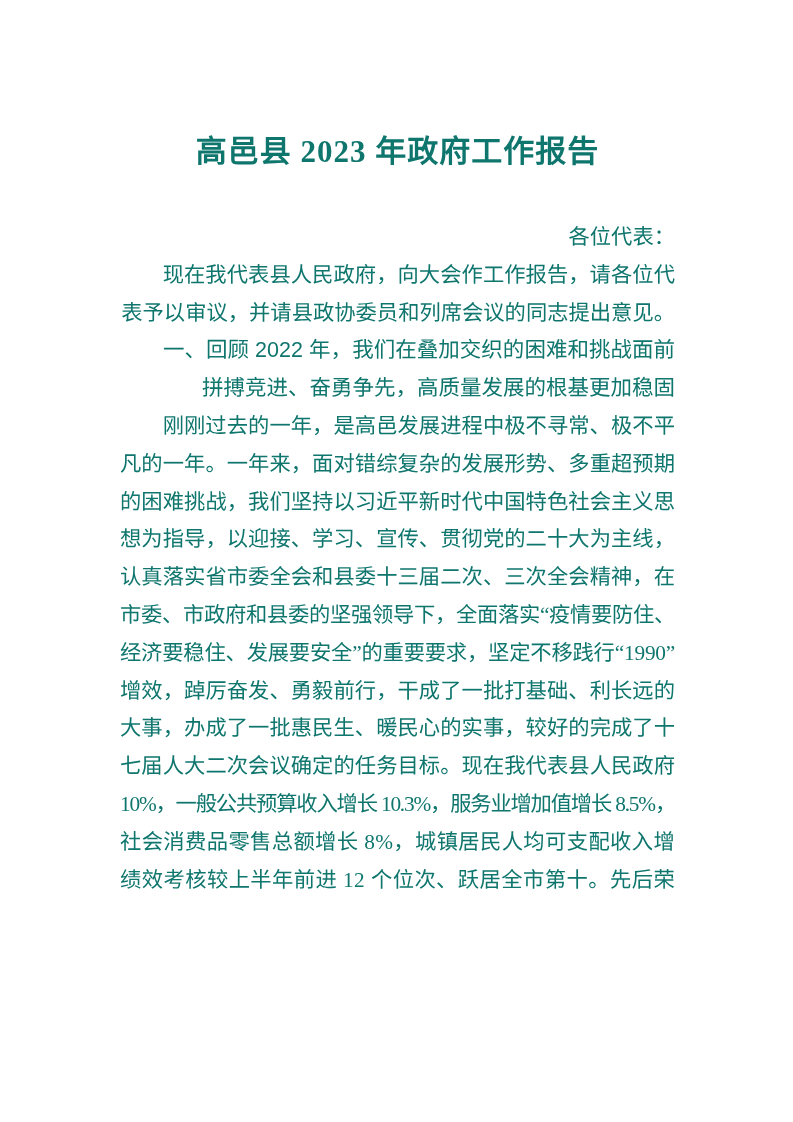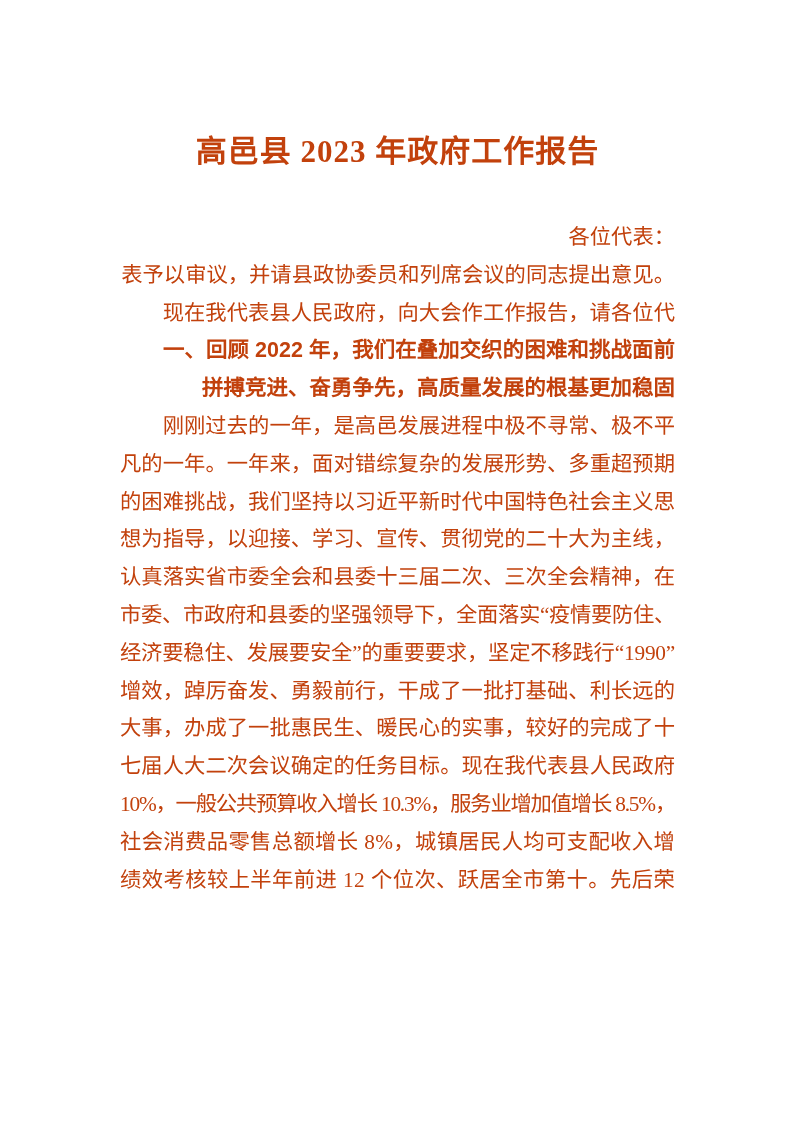--- a/index.html
+++ b/index.html
@@ -6,21 +6,21 @@
     margin: 0;
     padding: 0;
     background: #ffffff;
   }
   .page {
     position: relative;
     width: 793px;
     height: 1122px;
     background: #ffffff;
     overflow: hidden;
-    color: #c2410c;
+    color: #0f766e;
   }
   .doc {
     position: absolute;
     left: 120px;
     top: 0;
     width: 555px;
   }
   .title {
     margin: 131px 0 0 0;
     font-family: "Liberation Serif", "DejaVu Serif", serif;
@@ -41,38 +41,38 @@
     line-height: 37.8px;
     height: 37.8px;
     white-space: nowrap;
     text-align: right;
   }
   p.indent {
     text-indent: 2em;
   }
   p.heading {
     font-family: "Liberation Sans", "DejaVu Sans", sans-serif;
-    font-weight: 700;
+    font-weight: 400;
     font-size: 21.5px;
   }
 </style>
 </head>
 <body>
 
 <div class="page">
   <div class="doc">
 
     <h1 class="title"><span>高邑县 2023 年政府工作报告</span></h1>
 
     <div class="body-text">
 
       <p class="line"><span>各位代表：</span></p>
 
+      <p class="line indent just"><span style="letter-spacing: 0.05px;">现在我代表县人民政府，向大会作工作报告，请各位代</span></p>
       <p class="line"><span>表予以审议，并请县政协委员和列席会议的同志提出意见。</span></p>
-      <p class="line indent just"><span style="letter-spacing: 0.05px;">现在我代表县人民政府，向大会作工作报告，请各位代</span></p>
 
       <p class="line heading indent just"><span style="letter-spacing: 0.03px;">一、回顾 2022 年，我们在叠加交织的困难和挑战面前</span></p>
       <p class="line heading"><span>拼搏竞进、奋勇争先，高质量发展的根基更加稳固</span></p>
 
       <p class="line indent just"><span style="letter-spacing: 0.05px;">刚刚过去的一年，是高邑发展进程中极不寻常、极不平</span></p>
       <p class="line just"><span style="letter-spacing: 0.05px;">凡的一年。一年来，面对错综复杂的发展形势、多重超预期</span></p>
       <p class="line just"><span style="letter-spacing: 0.05px;">的困难挑战，我们坚持以习近平新时代中国特色社会主义思</span></p>
       <p class="line just"><span style="letter-spacing: 0.05px;">想为指导，以迎接、学习、宣传、贯彻党的二十大为主线，</span></p>
       <p class="line just"><span style="letter-spacing: 0.05px;">认真落实省市委全会和县委十三届二次、三次全会精神，在</span></p>
       <p class="line just"><span style="letter-spacing: -0.3px;">市委、市政府和县委的坚强领导下，全面落实“疫情要防住、</span></p>

